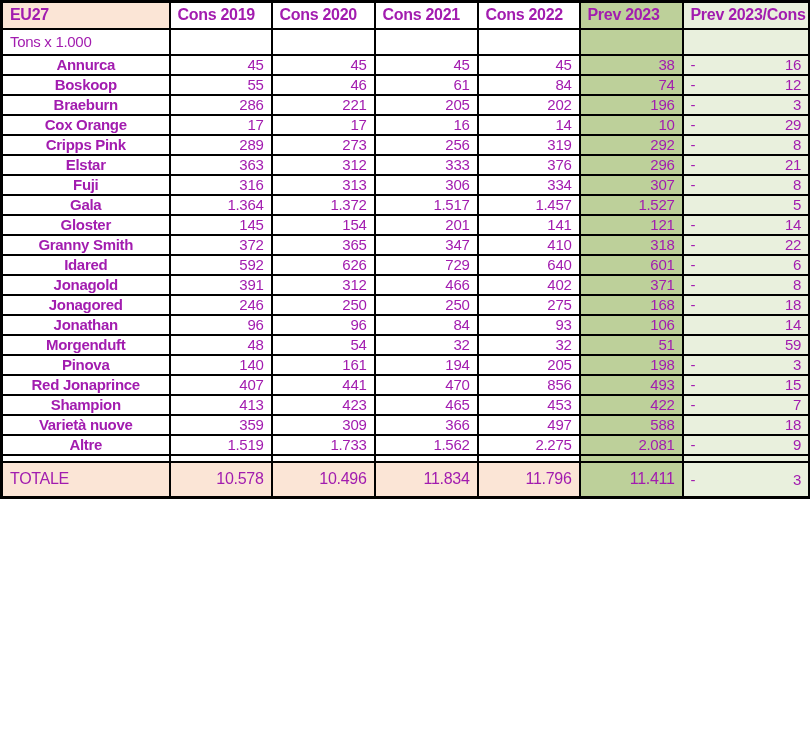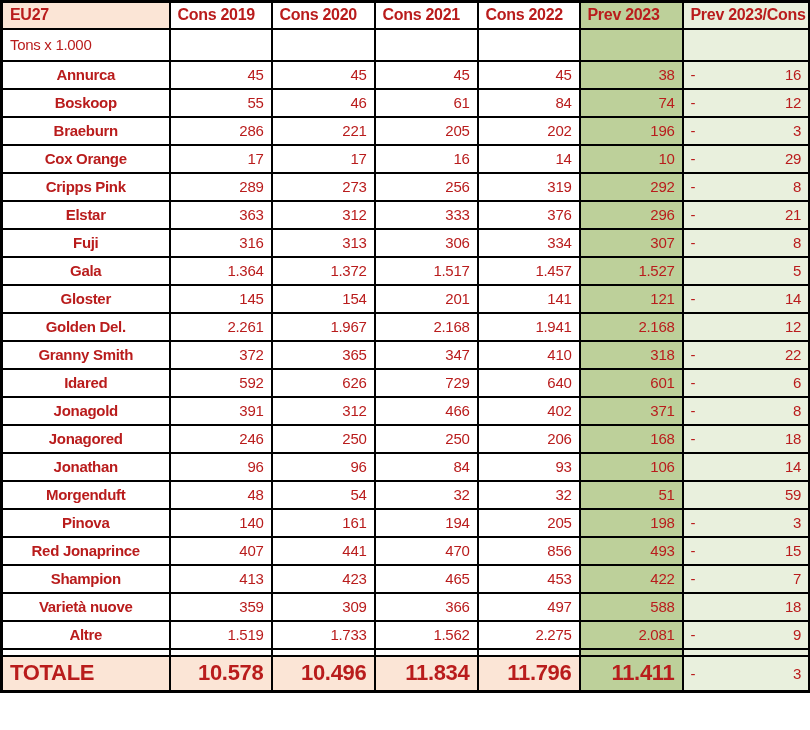--- a/index.html
+++ b/index.html
@@ -1,18 +1,18 @@
 <!DOCTYPE html>
 <html><head>
 <meta charset="utf-8">
 <style>
   html,body{margin:0;padding:0;background:#fff;}
   .sheet{
     width:810px;height:730px;background:#fff;overflow:hidden;
-    font-family:"Liberation Sans",sans-serif;color:#b91c1c;
+    font-family:"Liberation Sans",sans-serif;color:#a21caf;
   }
   table.apple{
     border-collapse:collapse;table-layout:fixed;width:808px;
     border:3px solid #000;
   }
   table.apple td{
     border:2px solid #000;
     padding:0 7px;
     white-space:nowrap;overflow:hidden;
     letter-spacing:-0.3px;
@@ -20,27 +20,27 @@
     vertical-align:middle;
   }
   .peach{background:#fbe5d6;}
   .green{background:#bdd09a;}
   .lgreen{background:#e9f0dd;}
   .num{text-align:right;}
   .ctr{}
   tr.hdr-row{height:27px;}
   tr.hdr-row td{font-weight:bold;font-size:16px;}
   td.hdr-small{font-size:12px;font-weight:bold;text-align:center;padding:0 2px;}
-  tr.tons-row{height:32px;}
-  tr.data-row{height:28px;margin-top:20px;}
+  tr.tons-row{height:26px;}
+  tr.data-row{height:20px;margin-top:20px;}
   tr.data-row td.name{font-weight:bold;text-align:center;}
   tr.spacer-row{height:7px;}
   tr.spacer-row td{padding:0;}
   tr.total-row{height:36px;}
-  tr.total-row td{font-weight:bold;font-size:22px;}
+  tr.total-row td{font-weight:normal;font-size:16px;}
   tr.total-row td.change-cell{font-weight:normal;font-size:15px;}
   .sign{float:left;}
 </style>
 </head>
 <body>
 
 <div class="sheet">
   <table class="apple">
     <colgroup>
       <col style="width:168px">
@@ -148,29 +148,20 @@
         <tr class="data-row">
     <td class="name">Gloster</td>
     <td class="num">145</td>
     <td class="num">154</td>
     <td class="num">201</td>
     <td class="num">141</td>
     <td class="num green">121</td>
     <td class="num lgreen"><span class="sign">-</span><span>14</span></td>
   </tr>
         <tr class="data-row">
-    <td class="name">Golden Del.</td>
-    <td class="num">2.261</td>
-    <td class="num">1.967</td>
-    <td class="num">2.168</td>
-    <td class="num">1.941</td>
-    <td class="num green">2.168</td>
-    <td class="num lgreen"><span class="sign"></span><span>12</span></td>
-  </tr>
-        <tr class="data-row">
     <td class="name">Granny Smith</td>
     <td class="num">372</td>
     <td class="num">365</td>
     <td class="num">347</td>
     <td class="num">410</td>
     <td class="num green">318</td>
     <td class="num lgreen"><span class="sign">-</span><span>22</span></td>
   </tr>
         <tr class="data-row">
     <td class="name">Idared</td>
@@ -188,21 +179,21 @@
     <td class="num">466</td>
     <td class="num">402</td>
     <td class="num green">371</td>
     <td class="num lgreen"><span class="sign">-</span><span>8</span></td>
   </tr>
         <tr class="data-row">
     <td class="name">Jonagored</td>
     <td class="num">246</td>
     <td class="num">250</td>
     <td class="num">250</td>
-    <td class="num">206</td>
+    <td class="num">275</td>
     <td class="num green">168</td>
     <td class="num lgreen"><span class="sign">-</span><span>18</span></td>
   </tr>
         <tr class="data-row">
     <td class="name">Jonathan</td>
     <td class="num">96</td>
     <td class="num">96</td>
     <td class="num">84</td>
     <td class="num">93</td>
     <td class="num green">106</td>

